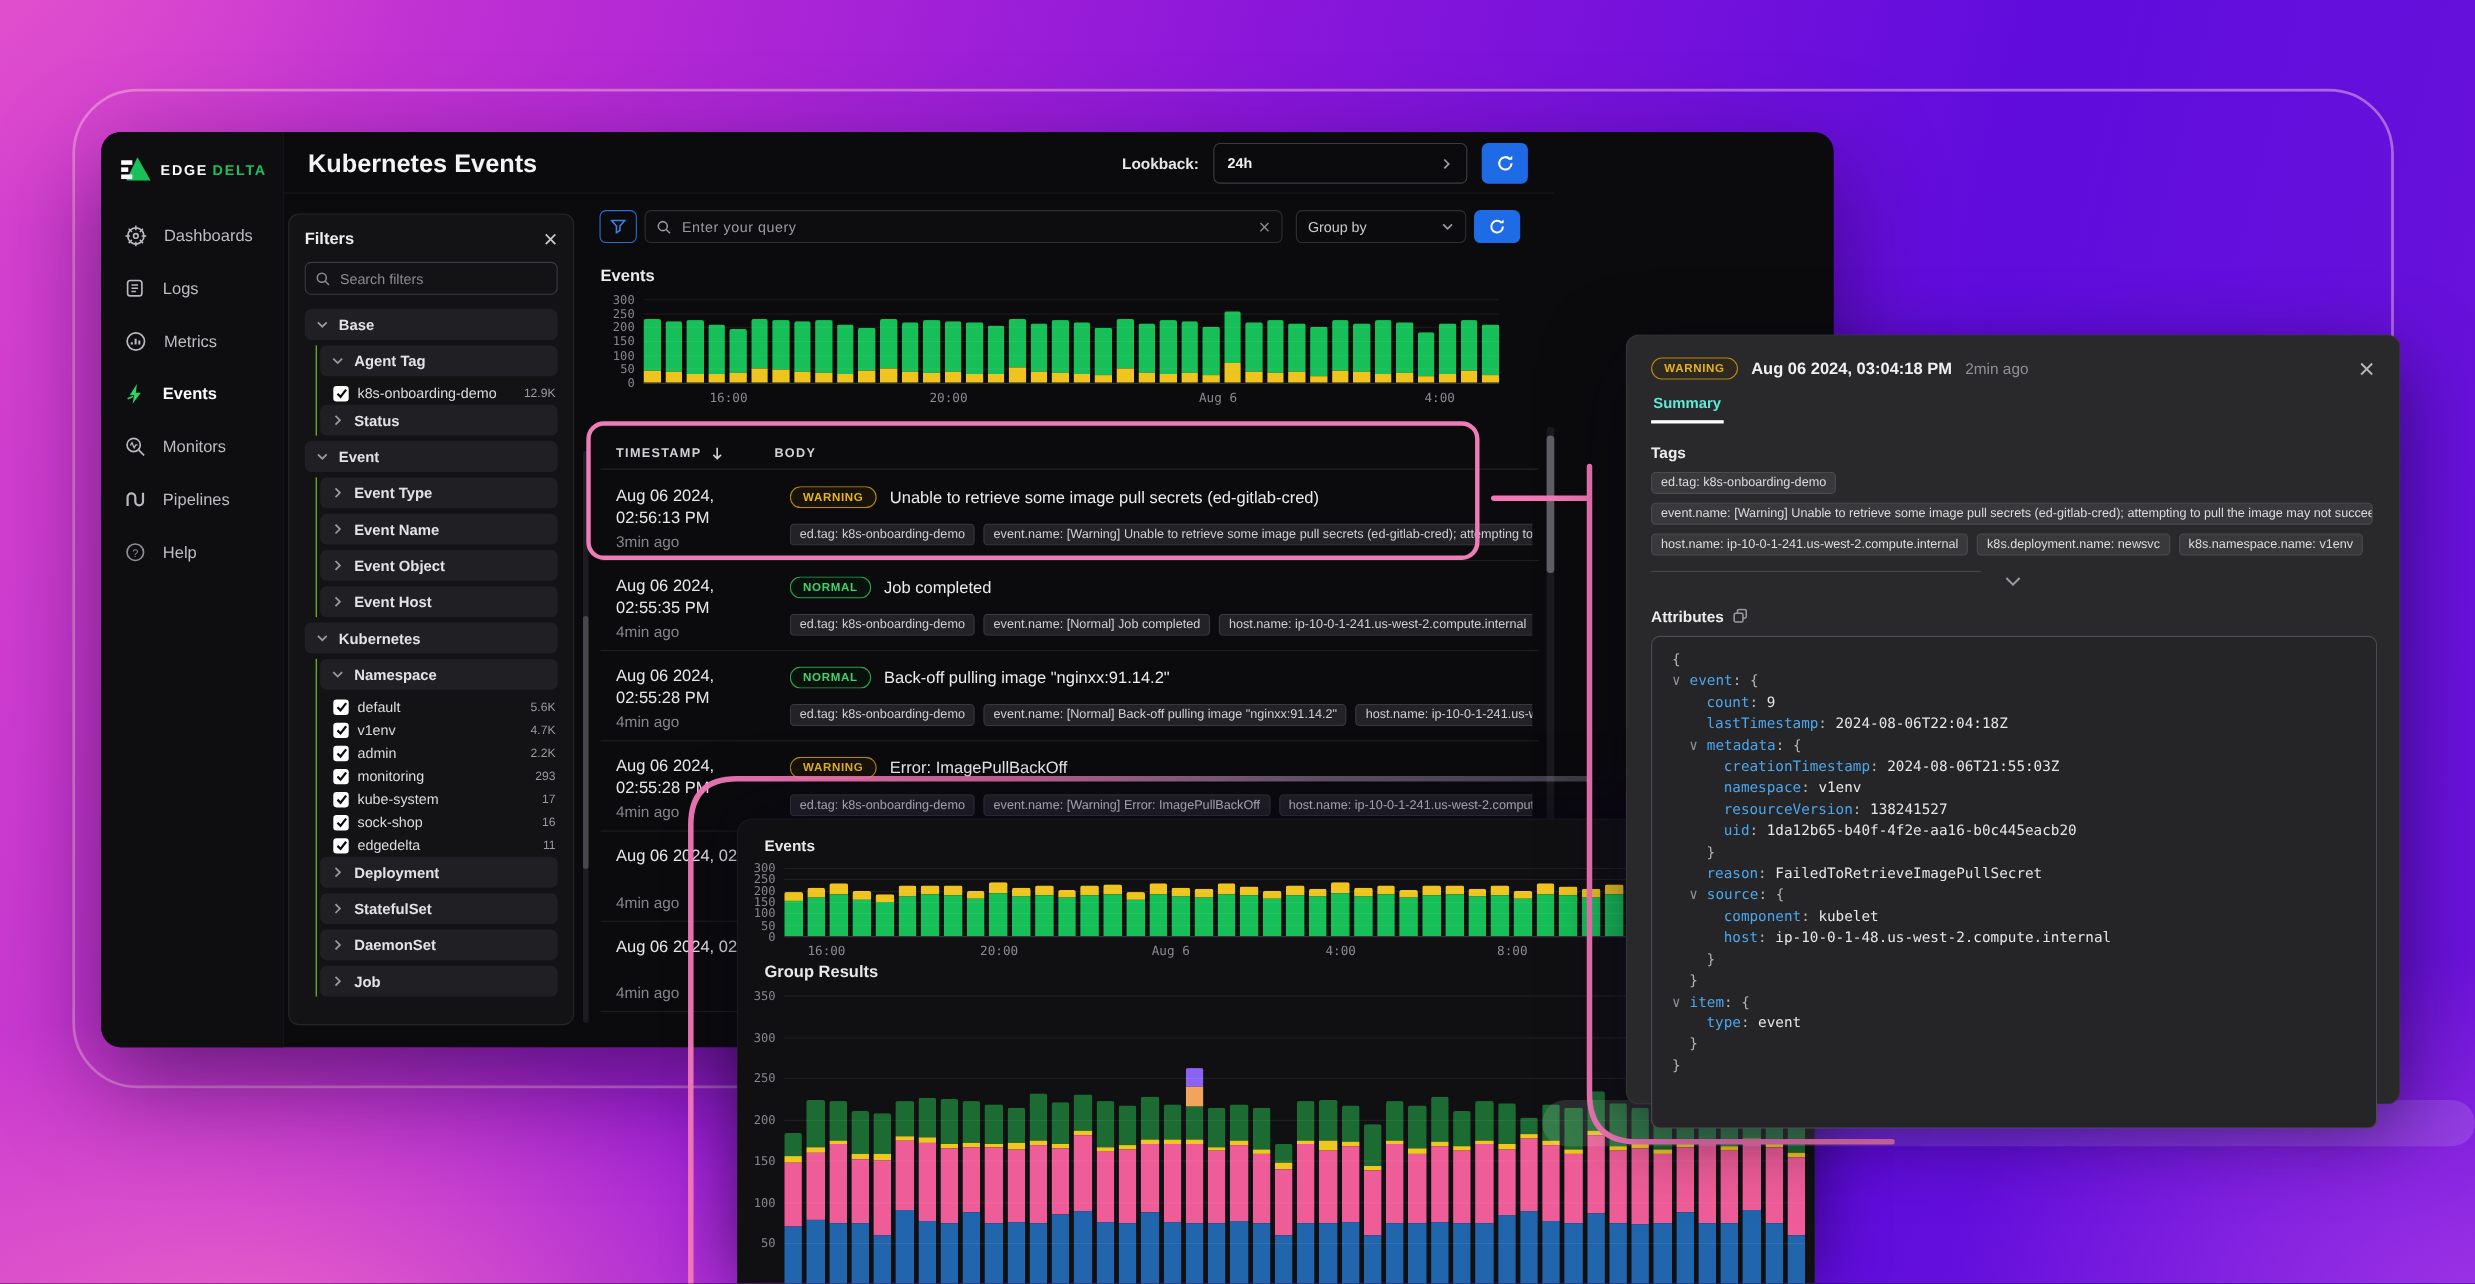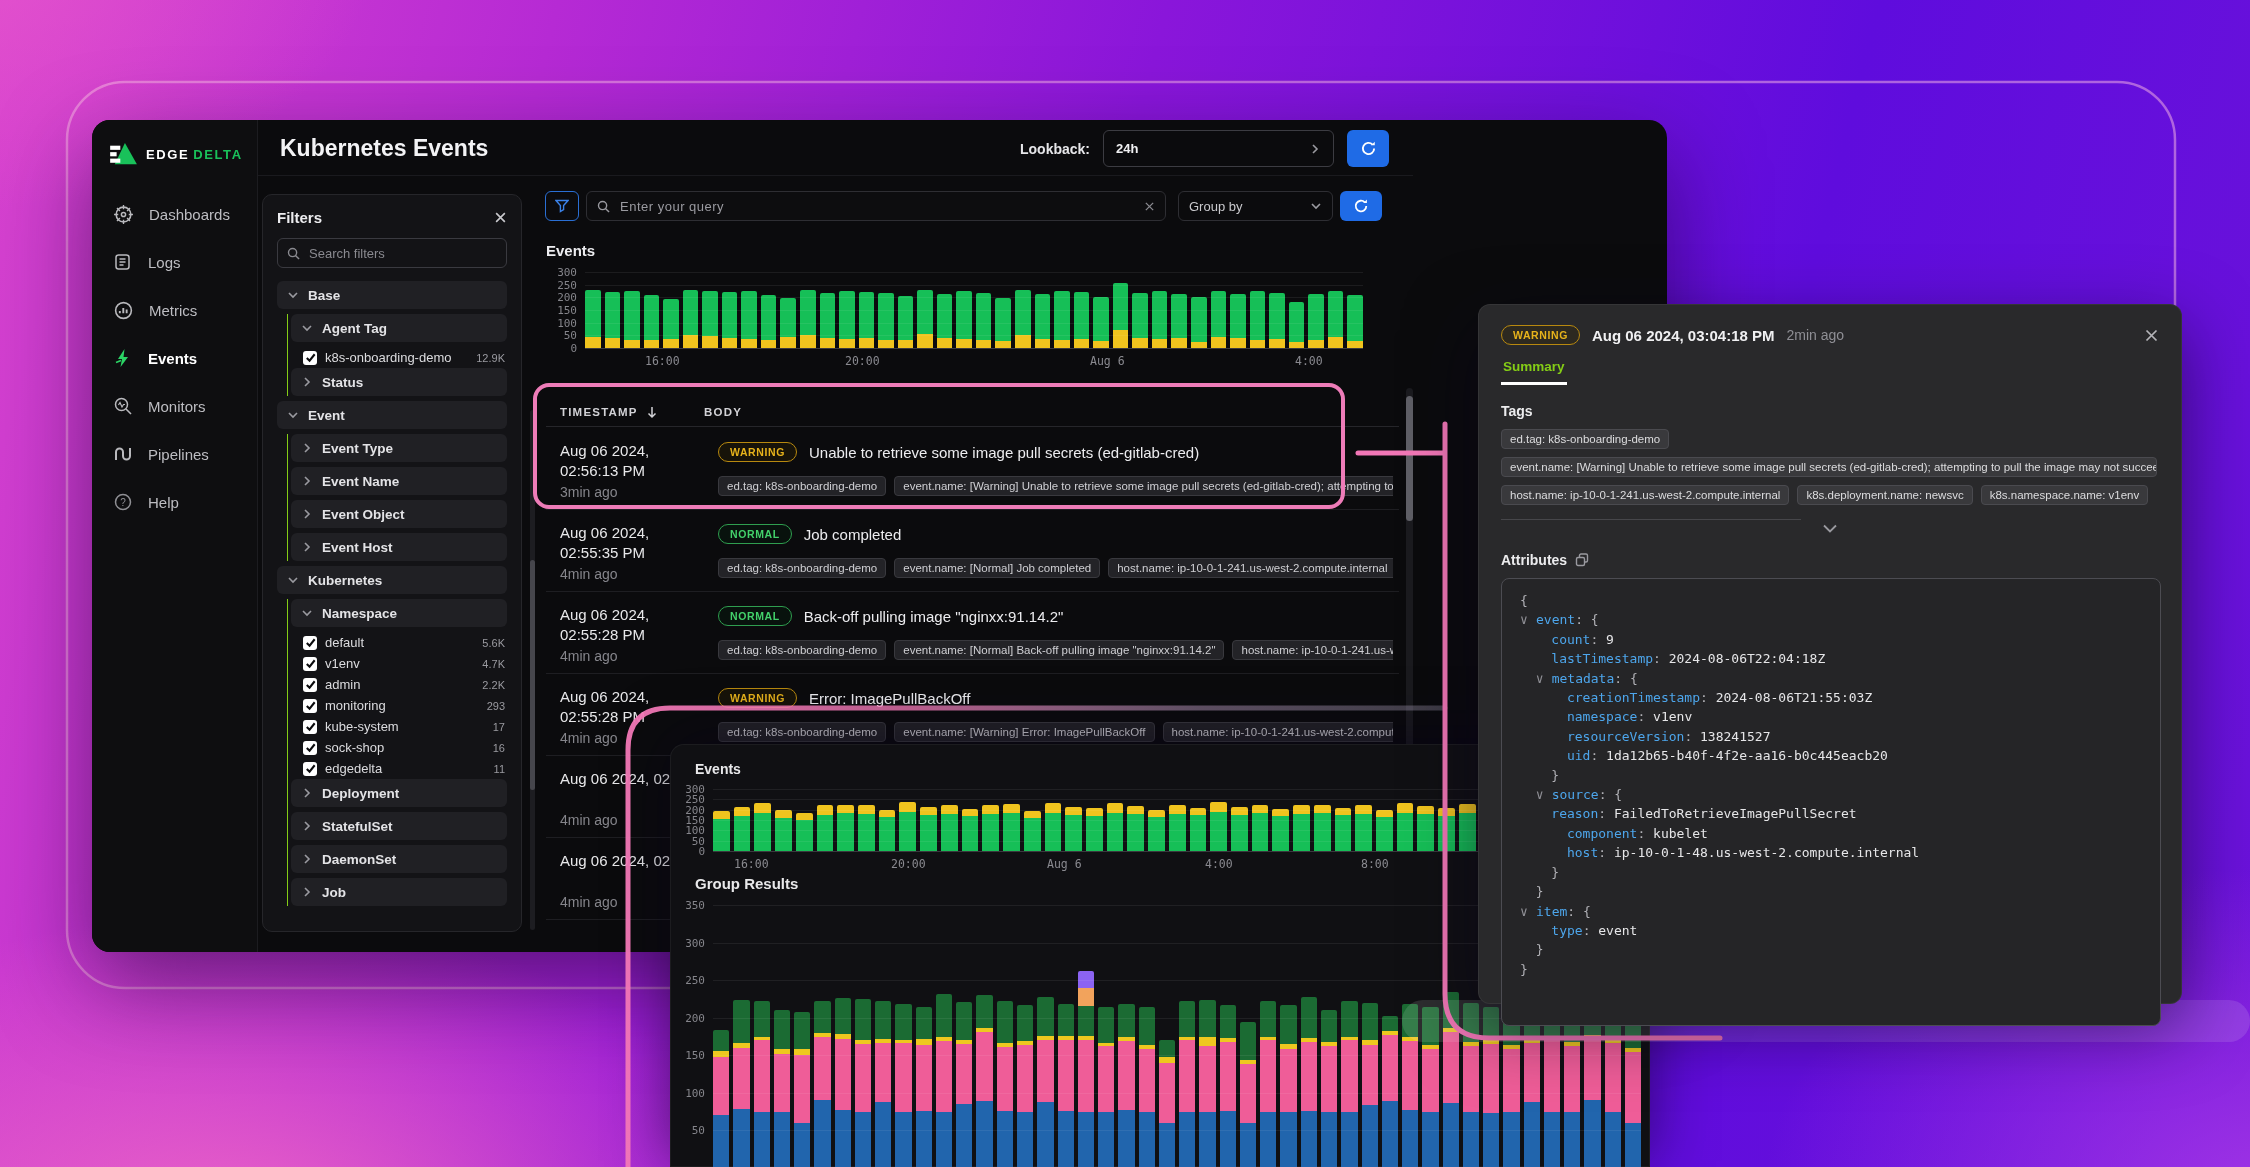--- a/index.html
+++ b/index.html
@@ -110,21 +110,21 @@
 
   
   .detail-panel{position:absolute;left:1478px;top:304px;width:704px;height:700px;background:#29292b;
     border-radius:12px;box-shadow:0 24px 70px rgba(10,0,25,.55);z-index:8;padding:20px 22px;
     border:1px solid rgba(255,255,255,.06);}
   .dp-head{display:flex;align-items:center;gap:12px;}
   .dp-ts{font-size:15px;font-weight:bold;color:#f0f0f2;}
   .dp-ago{font-size:14px;color:#8f8f95;}
   .dp-close{margin-left:auto;cursor:pointer;display:flex;}
   .dp-body{margin-top:12px;font-size:14.5px;font-weight:bold;color:#ececee;}
-  .dp-tab{margin-top:14px;display:inline-block;font-size:13.5px;font-weight:bold;color:#84cc16;
+  .dp-tab{margin-top:14px;display:inline-block;font-size:13.5px;font-weight:bold;color:#5eead4;
     padding:0 2px 8px 2px;border-bottom:3px solid #fff;cursor:pointer;}
   .dp-section{margin-top:18px;font-size:14px;font-weight:bold;color:#ececee;display:flex;align-items:center;gap:8px;}
   .dp-chips{margin-top:10px;display:flex;flex-wrap:wrap;gap:8px;max-width:660px;}
   .dp-chips .chip{background:#39393c;border:1px solid #4a4a4f;color:#dcdcde;max-width:656px;overflow:hidden;}
   .dp-divider{margin-top:14px;width:300px;height:1px;background:#46464a;}
   .dp-expand{width:100%;display:flex;justify-content:center;margin-top:4px;}
   .code-box{margin-top:10px;width:660px;height:448px;border:1.5px solid #4c4c52;border-radius:8px;
     background:#252527;padding:12px 18px;overflow:hidden;font-family:"DejaVu Sans Mono",monospace;
     font-size:13px;line-height:19.4px;color:#e6e6e8;}
   .json-line{white-space:pre;}
@@ -1333,22 +1333,22 @@
         <div class="json-line"><span class="p"></span><span class="p">{</span></div>
         <div class="json-line"><span class="p"></span><span class="chev">∨</span><span class="k">event</span><span class="p">: </span><span class="p">{</span></div>
         <div class="json-line"><span class="p">    </span><span class="k">count</span><span class="p">: </span><span class="v">9</span></div>
         <div class="json-line"><span class="p">    </span><span class="k">lastTimestamp</span><span class="p">: </span><span class="v">2024-08-06T22:04:18Z</span></div>
         <div class="json-line"><span class="p">  </span><span class="chev">∨</span><span class="k">metadata</span><span class="p">: </span><span class="p">{</span></div>
         <div class="json-line"><span class="p">      </span><span class="k">creationTimestamp</span><span class="p">: </span><span class="v">2024-08-06T21:55:03Z</span></div>
         <div class="json-line"><span class="p">      </span><span class="k">namespace</span><span class="p">: </span><span class="v">v1env</span></div>
         <div class="json-line"><span class="p">      </span><span class="k">resourceVersion</span><span class="p">: </span><span class="v">138241527</span></div>
         <div class="json-line"><span class="p">      </span><span class="k">uid</span><span class="p">: </span><span class="v">1da12b65-b40f-4f2e-aa16-b0c445eacb20</span></div>
         <div class="json-line"><span class="p">    </span><span class="p">}</span></div>
+        <div class="json-line"><span class="p">    </span><span class="k">reason</span><span class="p">: </span><span class="v">FailedToRetrieveImagePullSecret</span></div>
         <div class="json-line"><span class="p">  </span><span class="chev">∨</span><span class="k">source</span><span class="p">: </span><span class="p">{</span></div>
-        <div class="json-line"><span class="p">    </span><span class="k">reason</span><span class="p">: </span><span class="v">FailedToRetrieveImagePullSecret</span></div>
         <div class="json-line"><span class="p">      </span><span class="k">component</span><span class="p">: </span><span class="v">kubelet</span></div>
         <div class="json-line"><span class="p">      </span><span class="k">host</span><span class="p">: </span><span class="v">ip-10-0-1-48.us-west-2.compute.internal</span></div>
         <div class="json-line"><span class="p">    </span><span class="p">}</span></div>
         <div class="json-line"><span class="p">  </span><span class="p">}</span></div>
         <div class="json-line"><span class="p"></span><span class="chev">∨</span><span class="k">item</span><span class="p">: </span><span class="p">{</span></div>
         <div class="json-line"><span class="p">    </span><span class="k">type</span><span class="p">: </span><span class="v">event</span></div>
         <div class="json-line"><span class="p">  </span><span class="p">}</span></div>
         <div class="json-line"><span class="p"></span><span class="p">}</span></div>
       </div>
   </div>

